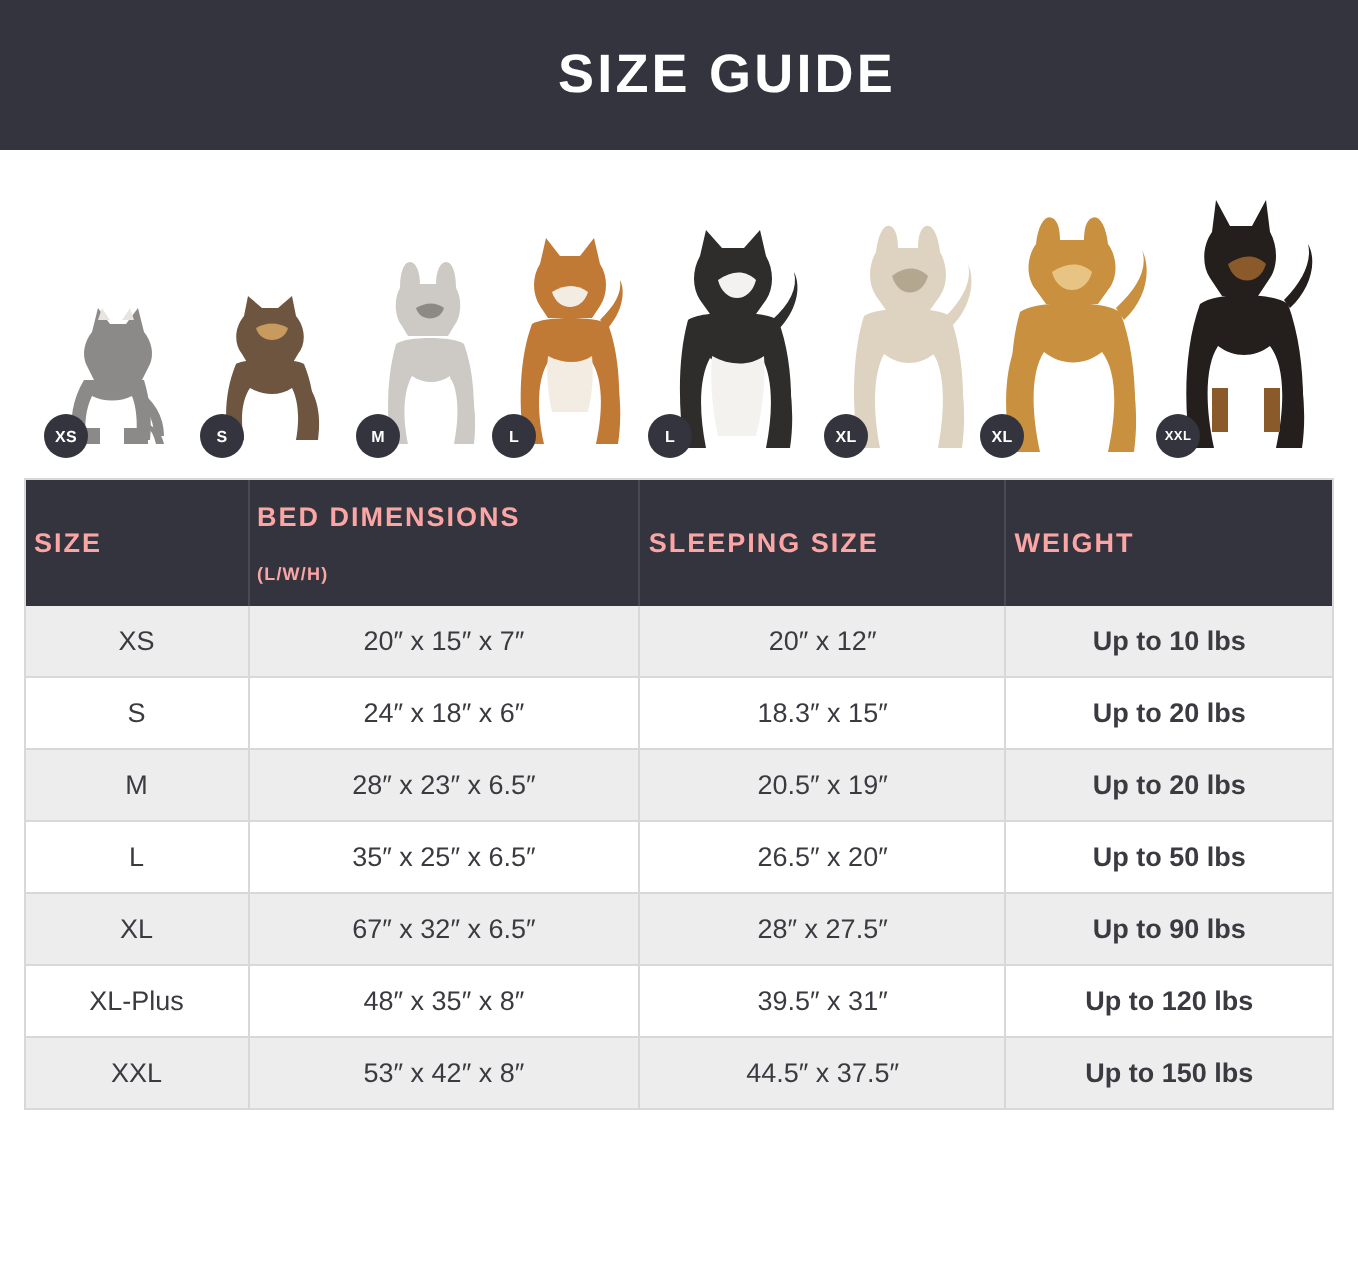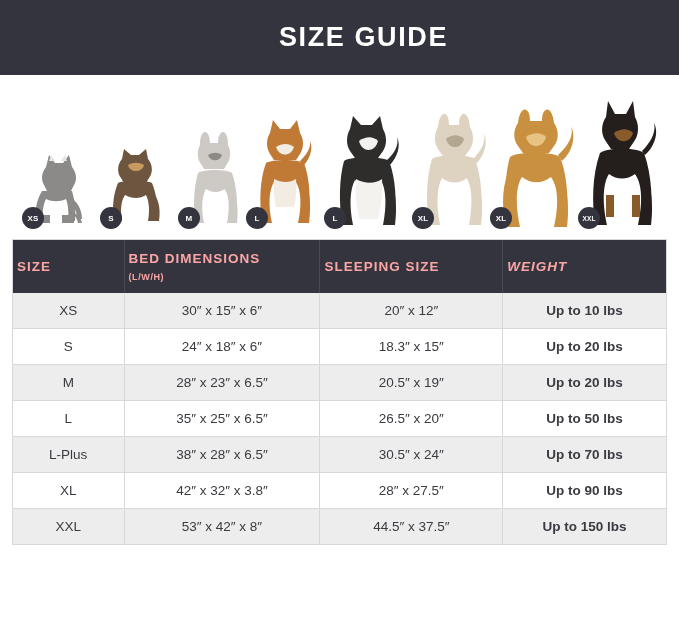--- a/index.html
+++ b/index.html
@@ -94,27 +94,27 @@
     background: #34343e;
     color: #fca5a5;
     font-size: 13.5px;
     font-weight: bold;
     letter-spacing: 1px;
     padding: 11px 4px 11px 4px;
     text-align: left;
     vertical-align: middle;
     border-right: 1px solid #4a4a55;
   }
-  thead th:last-child { border-right: none; font-style: italic; }
+  thead th:last-child { border-right: none; }
   .th-sub {
     display: block;
     font-size: 9px;
     font-weight: bold;
     letter-spacing: 0.6px;
-    margin-top: 6px;
+    margin-top: 16px;
   }
   tbody td {
     font-size: 13.5px;
     text-align: center;
     padding: 10px 4px;
     border-right: 1px solid #d8d8da;
     border-bottom: 1px solid #d8d8da;
     color: #3a3a40;
   }
   tbody td:last-child { border-right: none; font-weight: bold; }
@@ -302,21 +302,21 @@
             <span>SLEEPING SIZE</span>
           </th>
           <th>
             <span>WEIGHT</span>
           </th>
         </tr>
       </thead>
       <tbody>
         <tr>
           <td>XS</td>
-          <td>30″ x 15″ x 6″</td>
+          <td>20″ x 15″ x 7″</td>
           <td>20″ x 12″</td>
           <td>Up to 10 lbs</td>
         </tr>
         <tr>
           <td>S</td>
           <td>24″ x 18″ x 6″</td>
           <td>18.3″ x 15″</td>
           <td>Up to 20 lbs</td>
         </tr>
         <tr>
@@ -325,30 +325,30 @@
           <td>20.5″ x 19″</td>
           <td>Up to 20 lbs</td>
         </tr>
         <tr>
           <td>L</td>
           <td>35″ x 25″ x 6.5″</td>
           <td>26.5″ x 20″</td>
           <td>Up to 50 lbs</td>
         </tr>
         <tr>
-          <td>L-Plus</td>
-          <td>38″ x 28″ x 6.5″</td>
-          <td>30.5″ x 24″</td>
-          <td>Up to 70 lbs</td>
-        </tr>
-        <tr>
           <td>XL</td>
-          <td>42″ x 32″ x 3.8″</td>
+          <td>67″ x 32″ x 6.5″</td>
           <td>28″ x 27.5″</td>
           <td>Up to 90 lbs</td>
+        </tr>
+        <tr>
+          <td>XL-Plus</td>
+          <td>48″ x 35″ x 8″</td>
+          <td>39.5″ x 31″</td>
+          <td>Up to 120 lbs</td>
         </tr>
         <tr>
           <td>XXL</td>
           <td>53″ x 42″ x 8″</td>
           <td>44.5″ x 37.5″</td>
           <td>Up to 150 lbs</td>
         </tr>
       </tbody>
     </table>
   </div>

